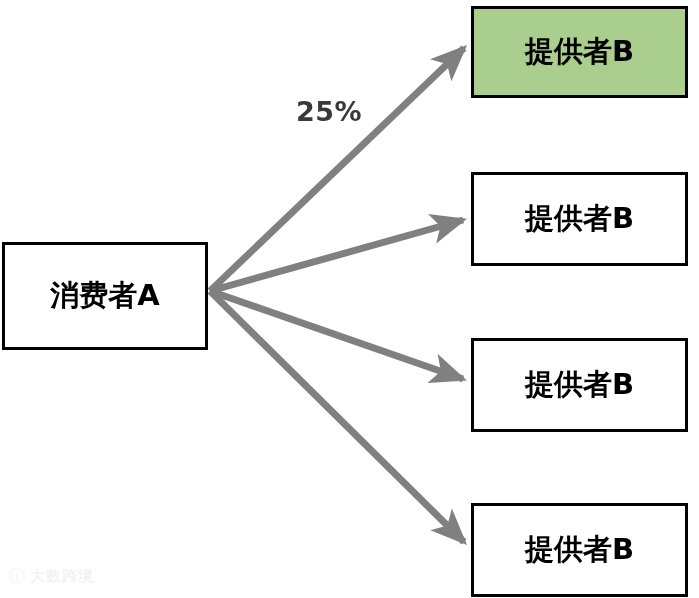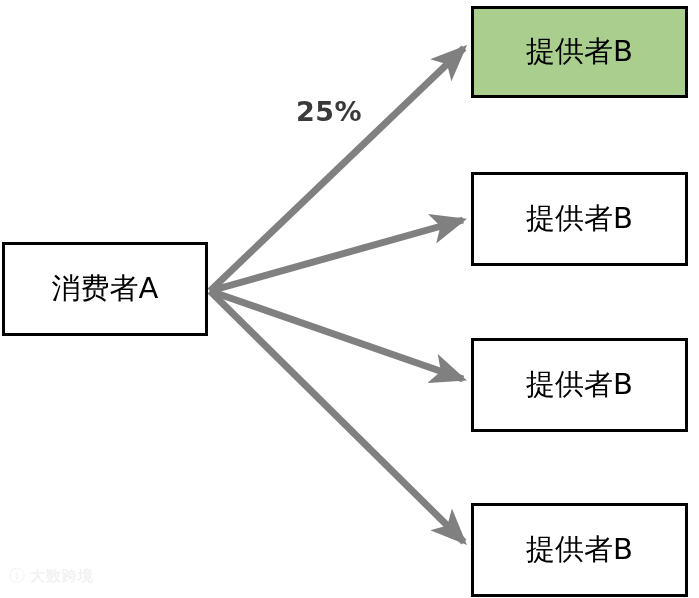--- a/index.html
+++ b/index.html
@@ -27,33 +27,34 @@
   .node-box {
     position: absolute;
     box-sizing: border-box;
     border: 3px solid #000000;
     background: #ffffff;
     display: flex;
     flex-direction: column;
     align-items: center;
     justify-content: center;
     text-align: center;
+    font-weight: bold;
   }
   .node-label {
     font-size: 29px;
     line-height: 1.22;
     color: #000000;
     letter-spacing: 0px;
     white-space: nowrap;
   }
   #consumer-box {
     left: 2px;
     top: 242px;
     width: 206px;
-    height: 94px;
+    height: 108px;
   }
   #provider-new-box {
     left: 471px;
     top: 6px;
     width: 217px;
     height: 92px;
   }
   #provider-box-2 {
     left: 471px;
     top: 172px;

